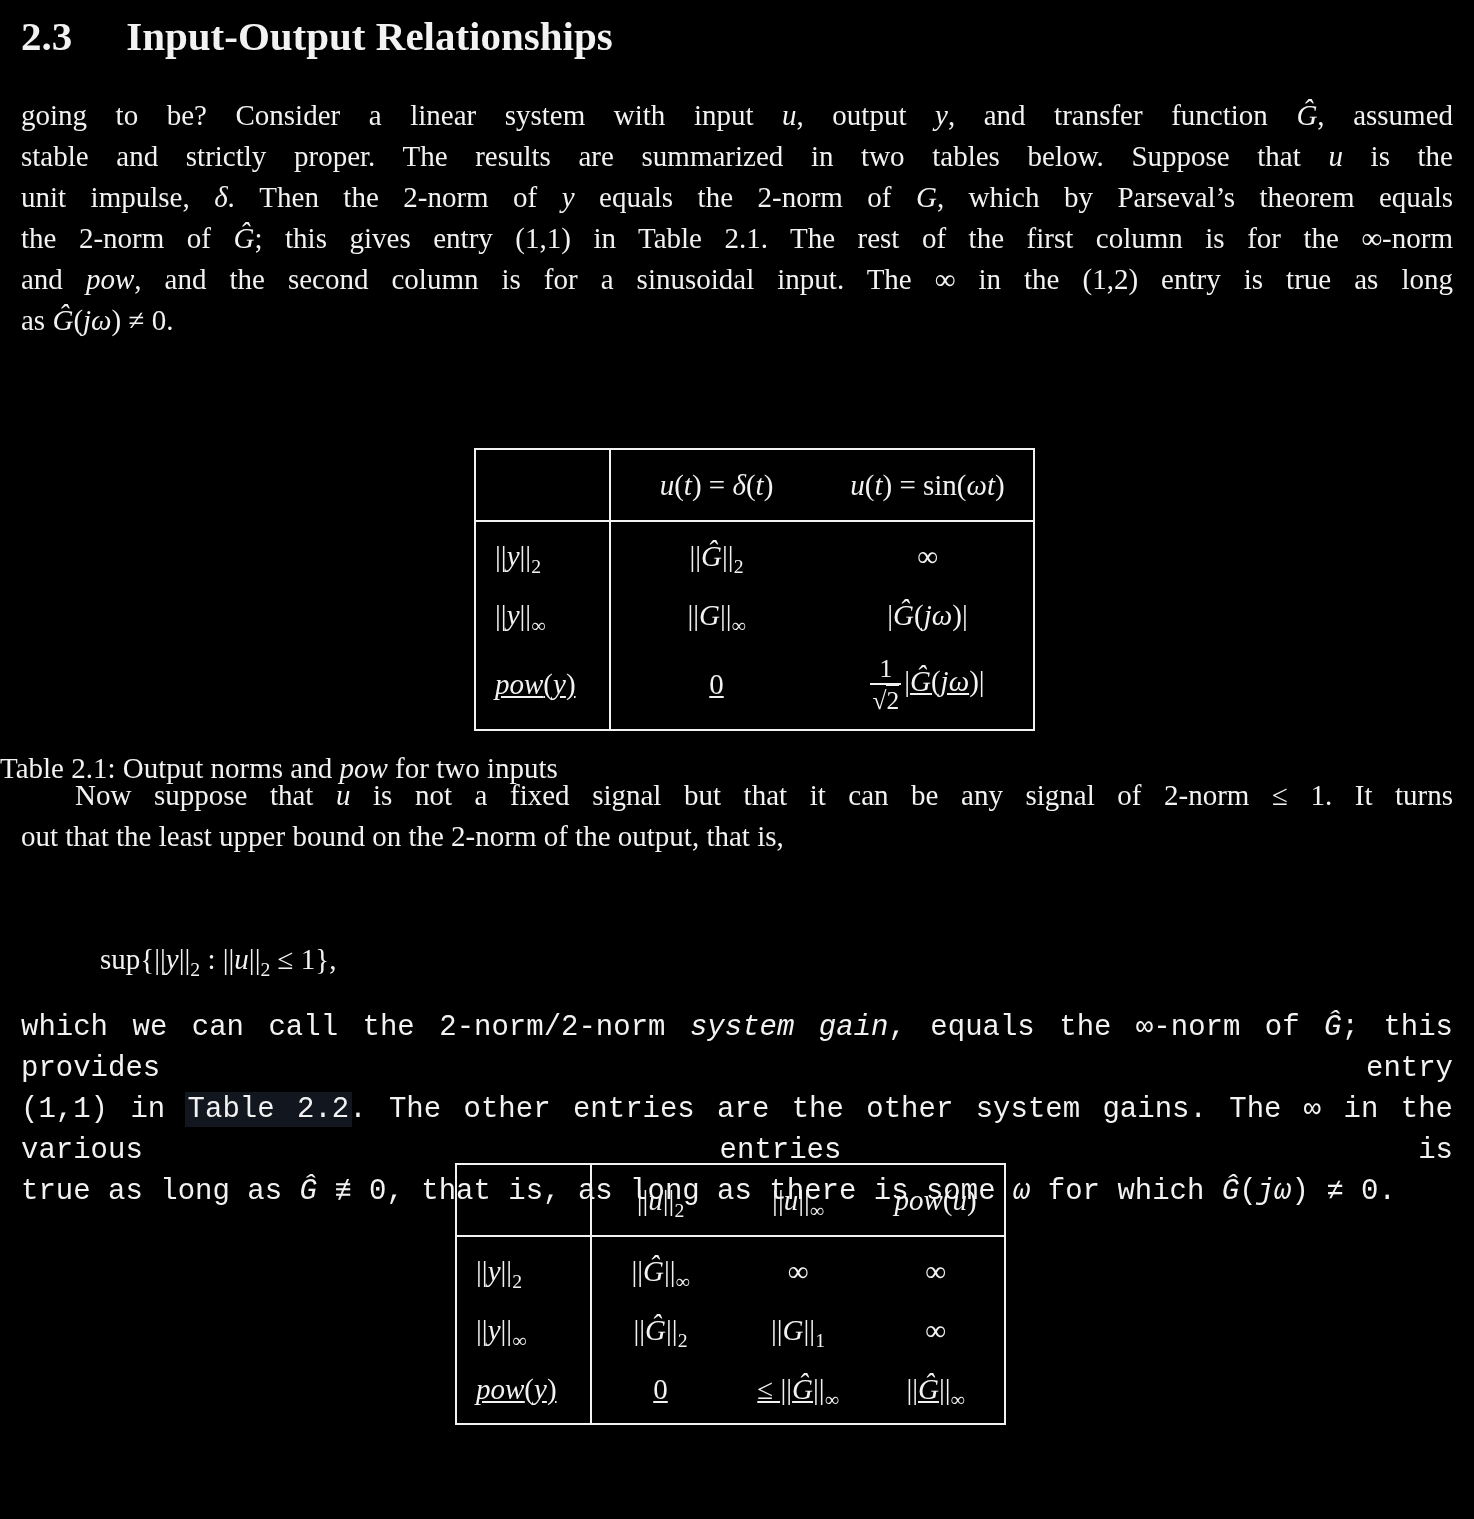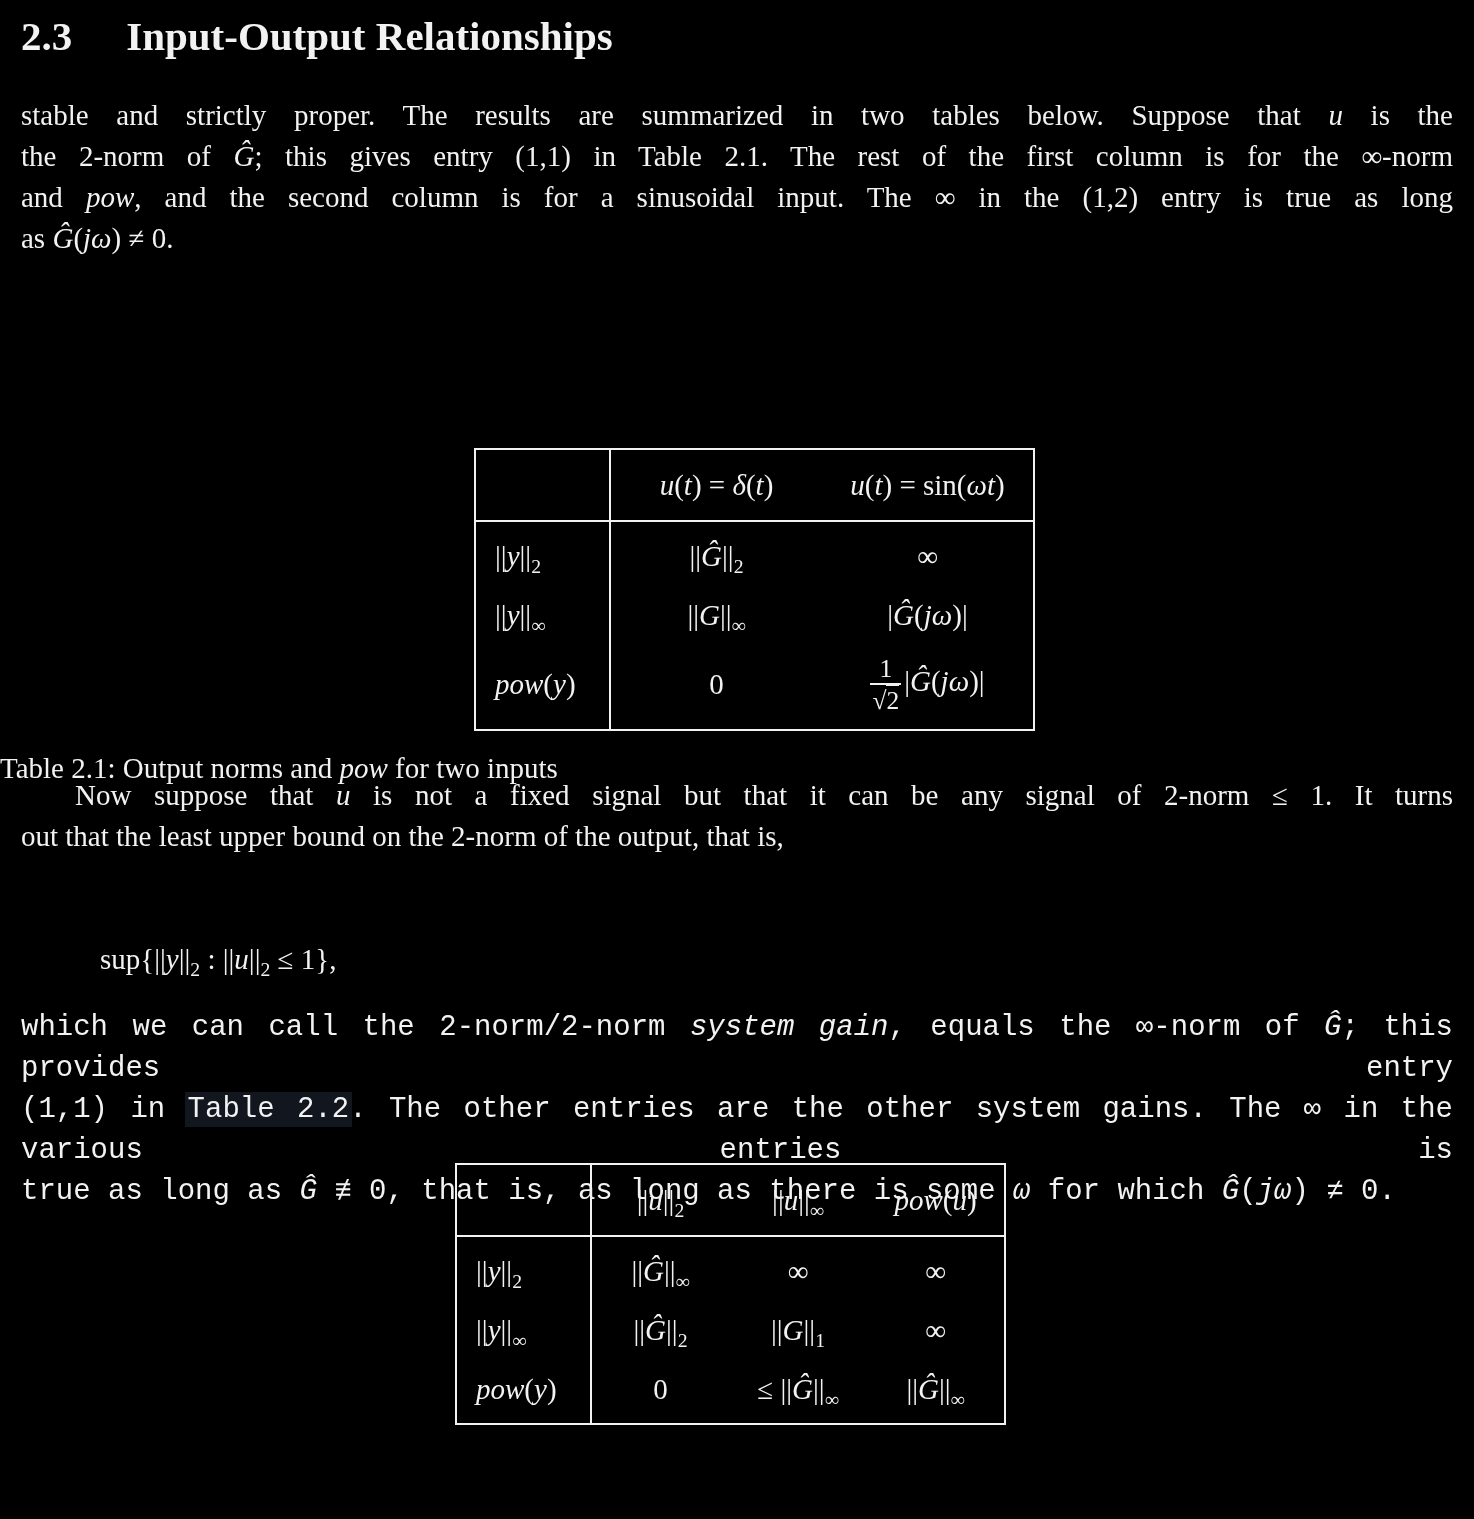--- a/index.html
+++ b/index.html
@@ -27,21 +27,21 @@
   .hl { background:var(--hl); padding:1px 3px; margin:-1px -3px; }
 
   #equation { top:939px; left:100px; }
 
   table.mt { border-collapse:collapse; table-layout:fixed; border:2px solid var(--fg); }
   table.mt td { vertical-align:middle; text-align:center; }
   table.mt td.lab { text-align:left; padding-left:19px; border-right:2px solid var(--fg); }
   table.mt tr.head td { border-bottom:2px solid var(--fg); padding-top:15px; padding-bottom:14px; }
   table.mt tr.r1 td { padding-top:14px; padding-bottom:9px; }
   table.mt tr.r2 td { padding-top:9px; padding-bottom:9px; }
-  table.mt tr.r3 td { padding-top:9px; padding-bottom:13px; }
+  table.mt tr.r3 td { padding-top:9px; padding-bottom:13px;text-decoration:underline; }
 
   #table1 { top:448px; left:450px;margin-left:24px; }
   #table1 table { width:559px; }
   #table2 { top:1163px; left:455px; }
   #table2 table { width:549px; }
 
   .caption { left:0; width:1474px; }
   #caption1 { top:748px; }
   #caption2 { top:1512px; }
 
@@ -54,21 +54,23 @@
 </head>
 <body>
 
 <div id="page">
 
   <div id="heading" class="abs">
     <span class="num">2.3</span><span>Input-Output Relationships</span>
   </div>
 
   <div class="abs para" style="top:95px;">
+    <div class="jline">going to be? Consider a linear system with input <i>u</i>, output <i>y</i>, and transfer function <i>Ĝ</i>, assumed</div>
     <div class="jline">stable and strictly proper. The results are summarized in two tables below. Suppose that <i>u</i> is the</div>
+    <div class="jline">unit impulse, <i>δ</i>. Then the 2-norm of <i>y</i> equals the 2-norm of <i>G</i>, which by Parseval’s theorem equals</div>
     <div class="jline">the 2-norm of <i>Ĝ</i>; this gives entry (1,1) in Table 2.1. The rest of the first column is for the ∞-norm</div>
     <div class="jline">and <i>pow</i>, and the second column is for a sinusoidal input. The ∞ in the (1,2) entry is true as long</div>
     <div class="lline">as <i>Ĝ</i>(<i>jω</i>) ≠ 0.</div>
   </div>
 
   <div id="table1" class="abs">
     <table class="mt">
       <colgroup>
           <col style="width:135px">
           <col style="width:212px">

